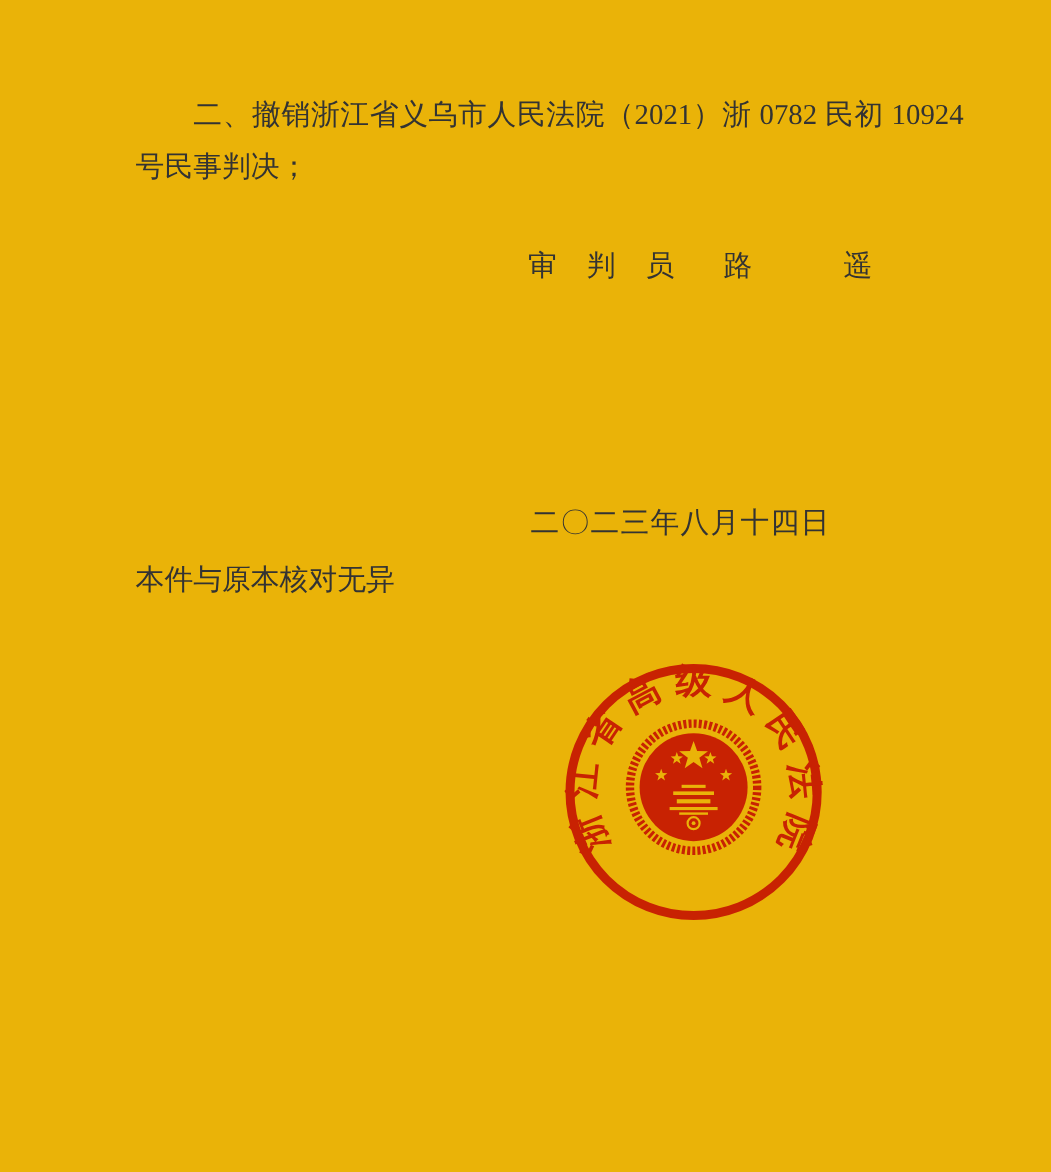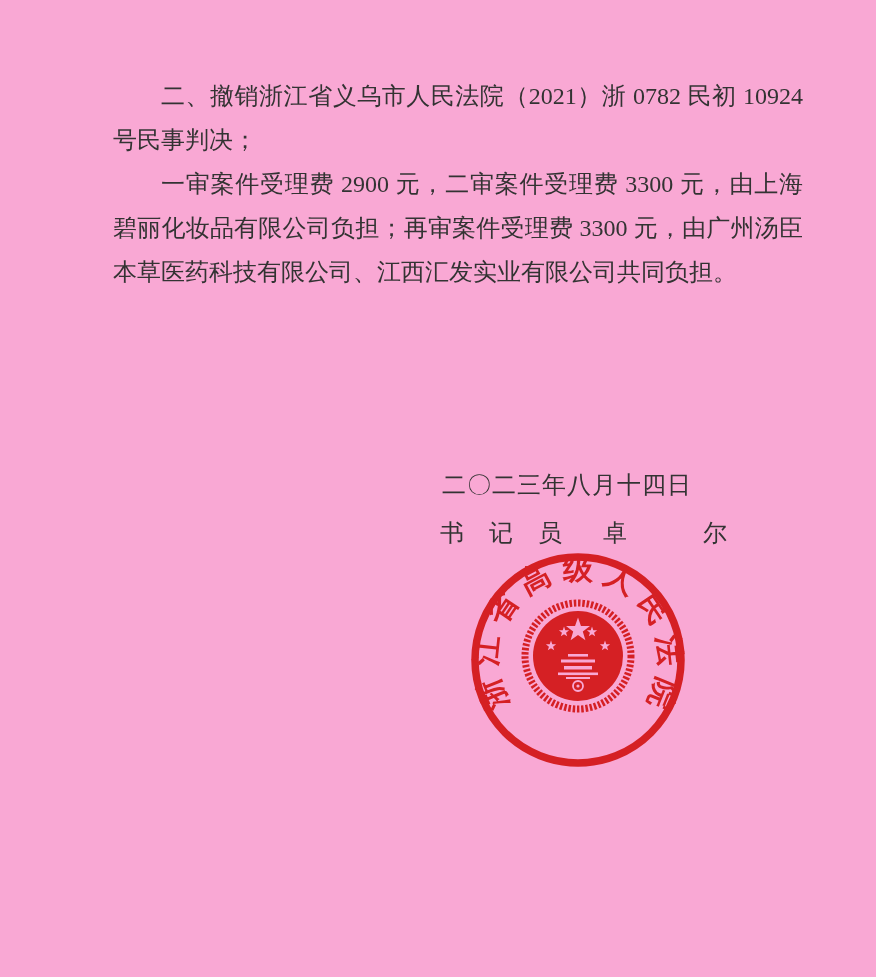--- a/index.html
+++ b/index.html
@@ -5,21 +5,21 @@
   :root {
     --seal-color: #d8201a;
     --ink-color: #333333;
   }
   * { box-sizing: border-box; }
   html, body { margin: 0; padding: 0; background: #ffffff; }
   .page {
     position: relative;
     width: 876px;
     height: 977px;
-    background: #f9a8d4;
+    background: #eab308;
     overflow: hidden;
     font-family: "Liberation Serif", "DejaVu Serif", serif;
     color: var(--ink-color);
   }
   .doc {
     padding: 74px 73px 0 113px;
     font-size: 24px;
     line-height: 44px;
   }
   .para {
@@ -76,31 +76,31 @@
     font-family: inherit;
   }
 </style>
 </head>
 <body>
 
 <div class="page">
   <main class="doc">
 
     <p class="para">二、撤销浙江省义乌市人民法院（2021）浙 0782 民初 10924 号民事判决；</p>
-    <p class="para">一审案件受理费 2900 元，二审案件受理费 3300 元，由上海碧丽化妆品有限公司负担；再审案件受理费 3300 元，由广州汤臣本草医药科技有限公司、江西汇发实业有限公司共同负担。</p>
 
     <section class="signatures">
+      <div class="sig-row">
+        <span class="role">审判员</span><span class="name">路　遥</span>
+      </div>
     </section>
 
     <div class="date-row">二〇二三年八月十四日</div>
 
+    <div class="note-row">本件与原本核对无异</div>
 
-    <div class="clerk-row">
-      <span class="role">书记员</span><span class="name">卓　尔</span>
-    </div>
 
   </main>
 
   <div class="seal-wrap">
     <svg viewBox="-115 -115 230 230" width="230" height="230">
       <defs>
         <path id="star5" d="M0,-12 L2.82,-3.88 L11.41,-3.71 L4.57,1.48 L7.05,9.71 L0,4.8 L-7.05,9.71 L-4.57,1.48 L-11.41,-3.71 L-2.82,-3.88 Z"></path>
       </defs>
 
       <circle r="103" fill="none" stroke="var(--seal-color)" stroke-width="7.5"></circle>

